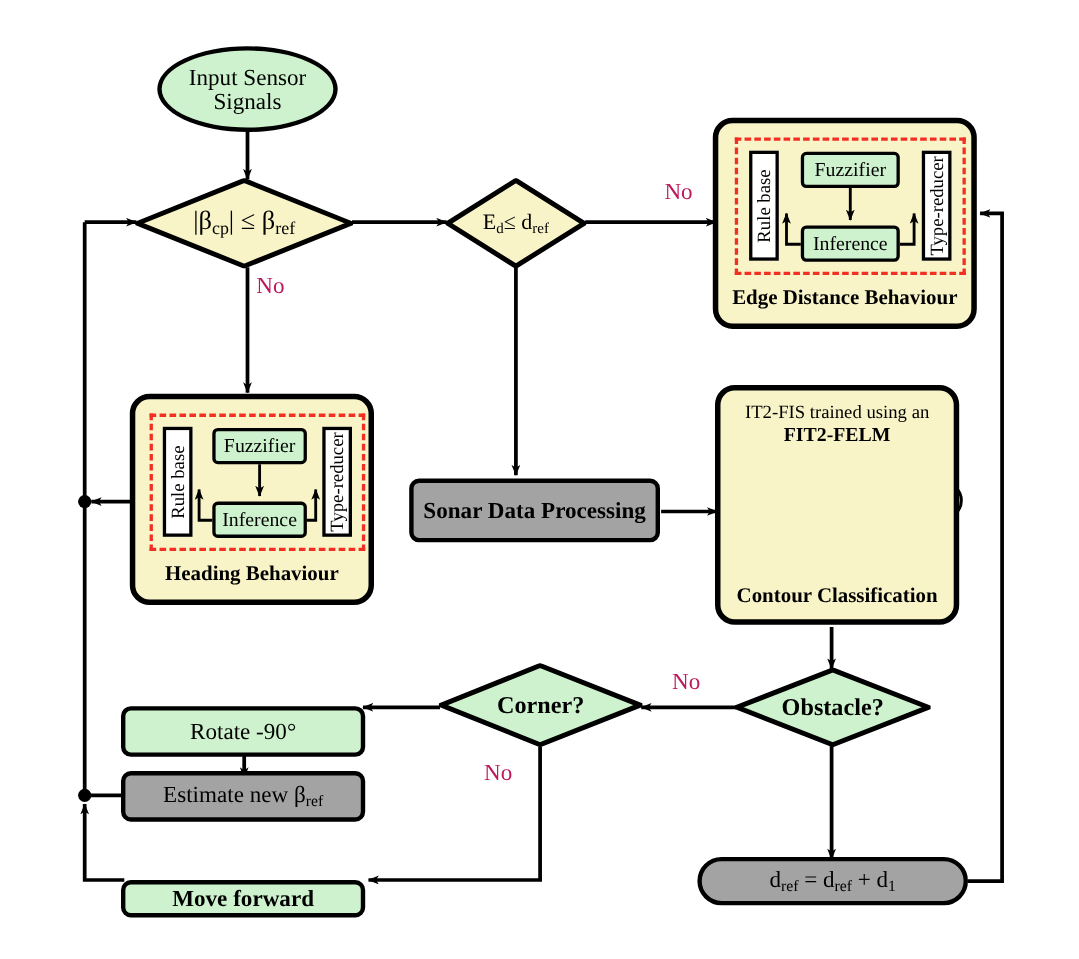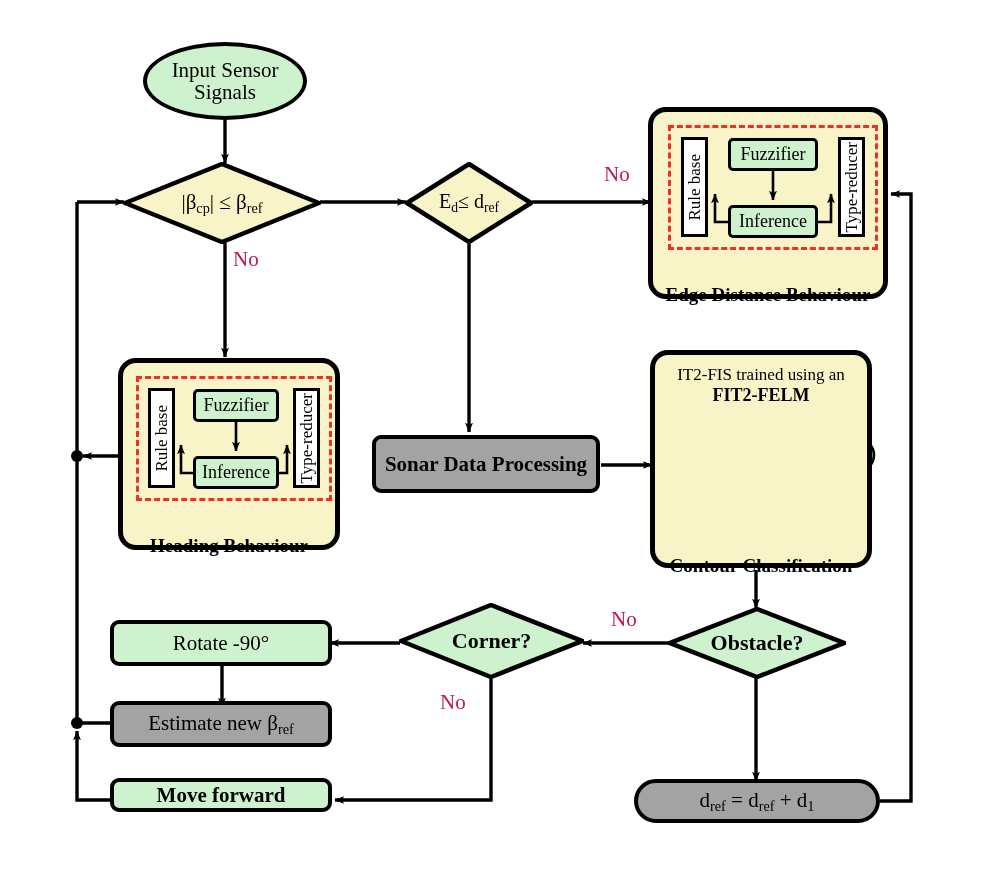--- a/index.html
+++ b/index.html
@@ -41,21 +41,21 @@
   }
   .rrect {
     border: 4px solid #000;
     border-radius: 9px;
   }
   .bigbox {
     border: 5px solid #000;
     border-radius: 18px;
     background: #f8f4c8;
   }
-  .fill-green { background: #cdf2cd; }
+  .fill-green { background: #cdf2cd; margin-top: 22px; }
   .fill-yellow { background: #a3a3a3; }
   .diamond-wrap { position: absolute; }
   .diamond-wrap svg { position:absolute; left:0; top:0; }
   .diamond-label {
     position: absolute;
     left: 0; top: 0;
     width: 100%; height: 100%;
     display: flex;
     align-items: center;
     justify-content: center;
@@ -99,21 +99,20 @@
     align-items: center;
     justify-content: center;
     font-size: 18px;
   }
   .behaviour-title {
     position: absolute;
     width: 100%;
     text-align: center;
     font-weight: bold;
     font-size: 19px;
-    margin-top: 24px;
   }
   .nn-caption {
     position: absolute;
     width: 100%;
     text-align: center;
     font-size: 17px;
     line-height: 1.15;
   }
   .nn-caption b { font-size: 18px; }
   sub { font-size: 0.68em; vertical-align: -0.28em; }
@@ -240,21 +239,21 @@
     <div>
       <span>Input Sensor</span><br>
       <span>Signals</span>
     </div>
   </div>
 
   <div class="diamond-wrap" style="left:123px; top:162px; width:198px; height:82px;">
     <svg width="198" height="82">
         <polygon points="99,2 196,41 99,80 2,41" fill="#f8f4c8" stroke="#000" stroke-width="4.5"></polygon>
       </svg>
-    <div class="diamond-label" style="font-size:21px;">
+    <div class="diamond-label" style="font-size:24px;">
       <span><span>|β</span><sub>cp</sub><span>| ≤ β</span><sub>ref</sub></span>
     </div>
   </div>
   <div class="lbl-no" style="left:233px; top:247px;">No</div>
 
   <div class="diamond-wrap" style="left:405px; top:162px; width:128px; height:82px;">
     <svg width="128" height="82">
         <polygon points="64,2 126,41 64,80 2,41" fill="#f8f4c8" stroke="#000" stroke-width="4.5"></polygon>
       </svg>
     <div class="diamond-label" style="font-size:20px;align-items:center;">

